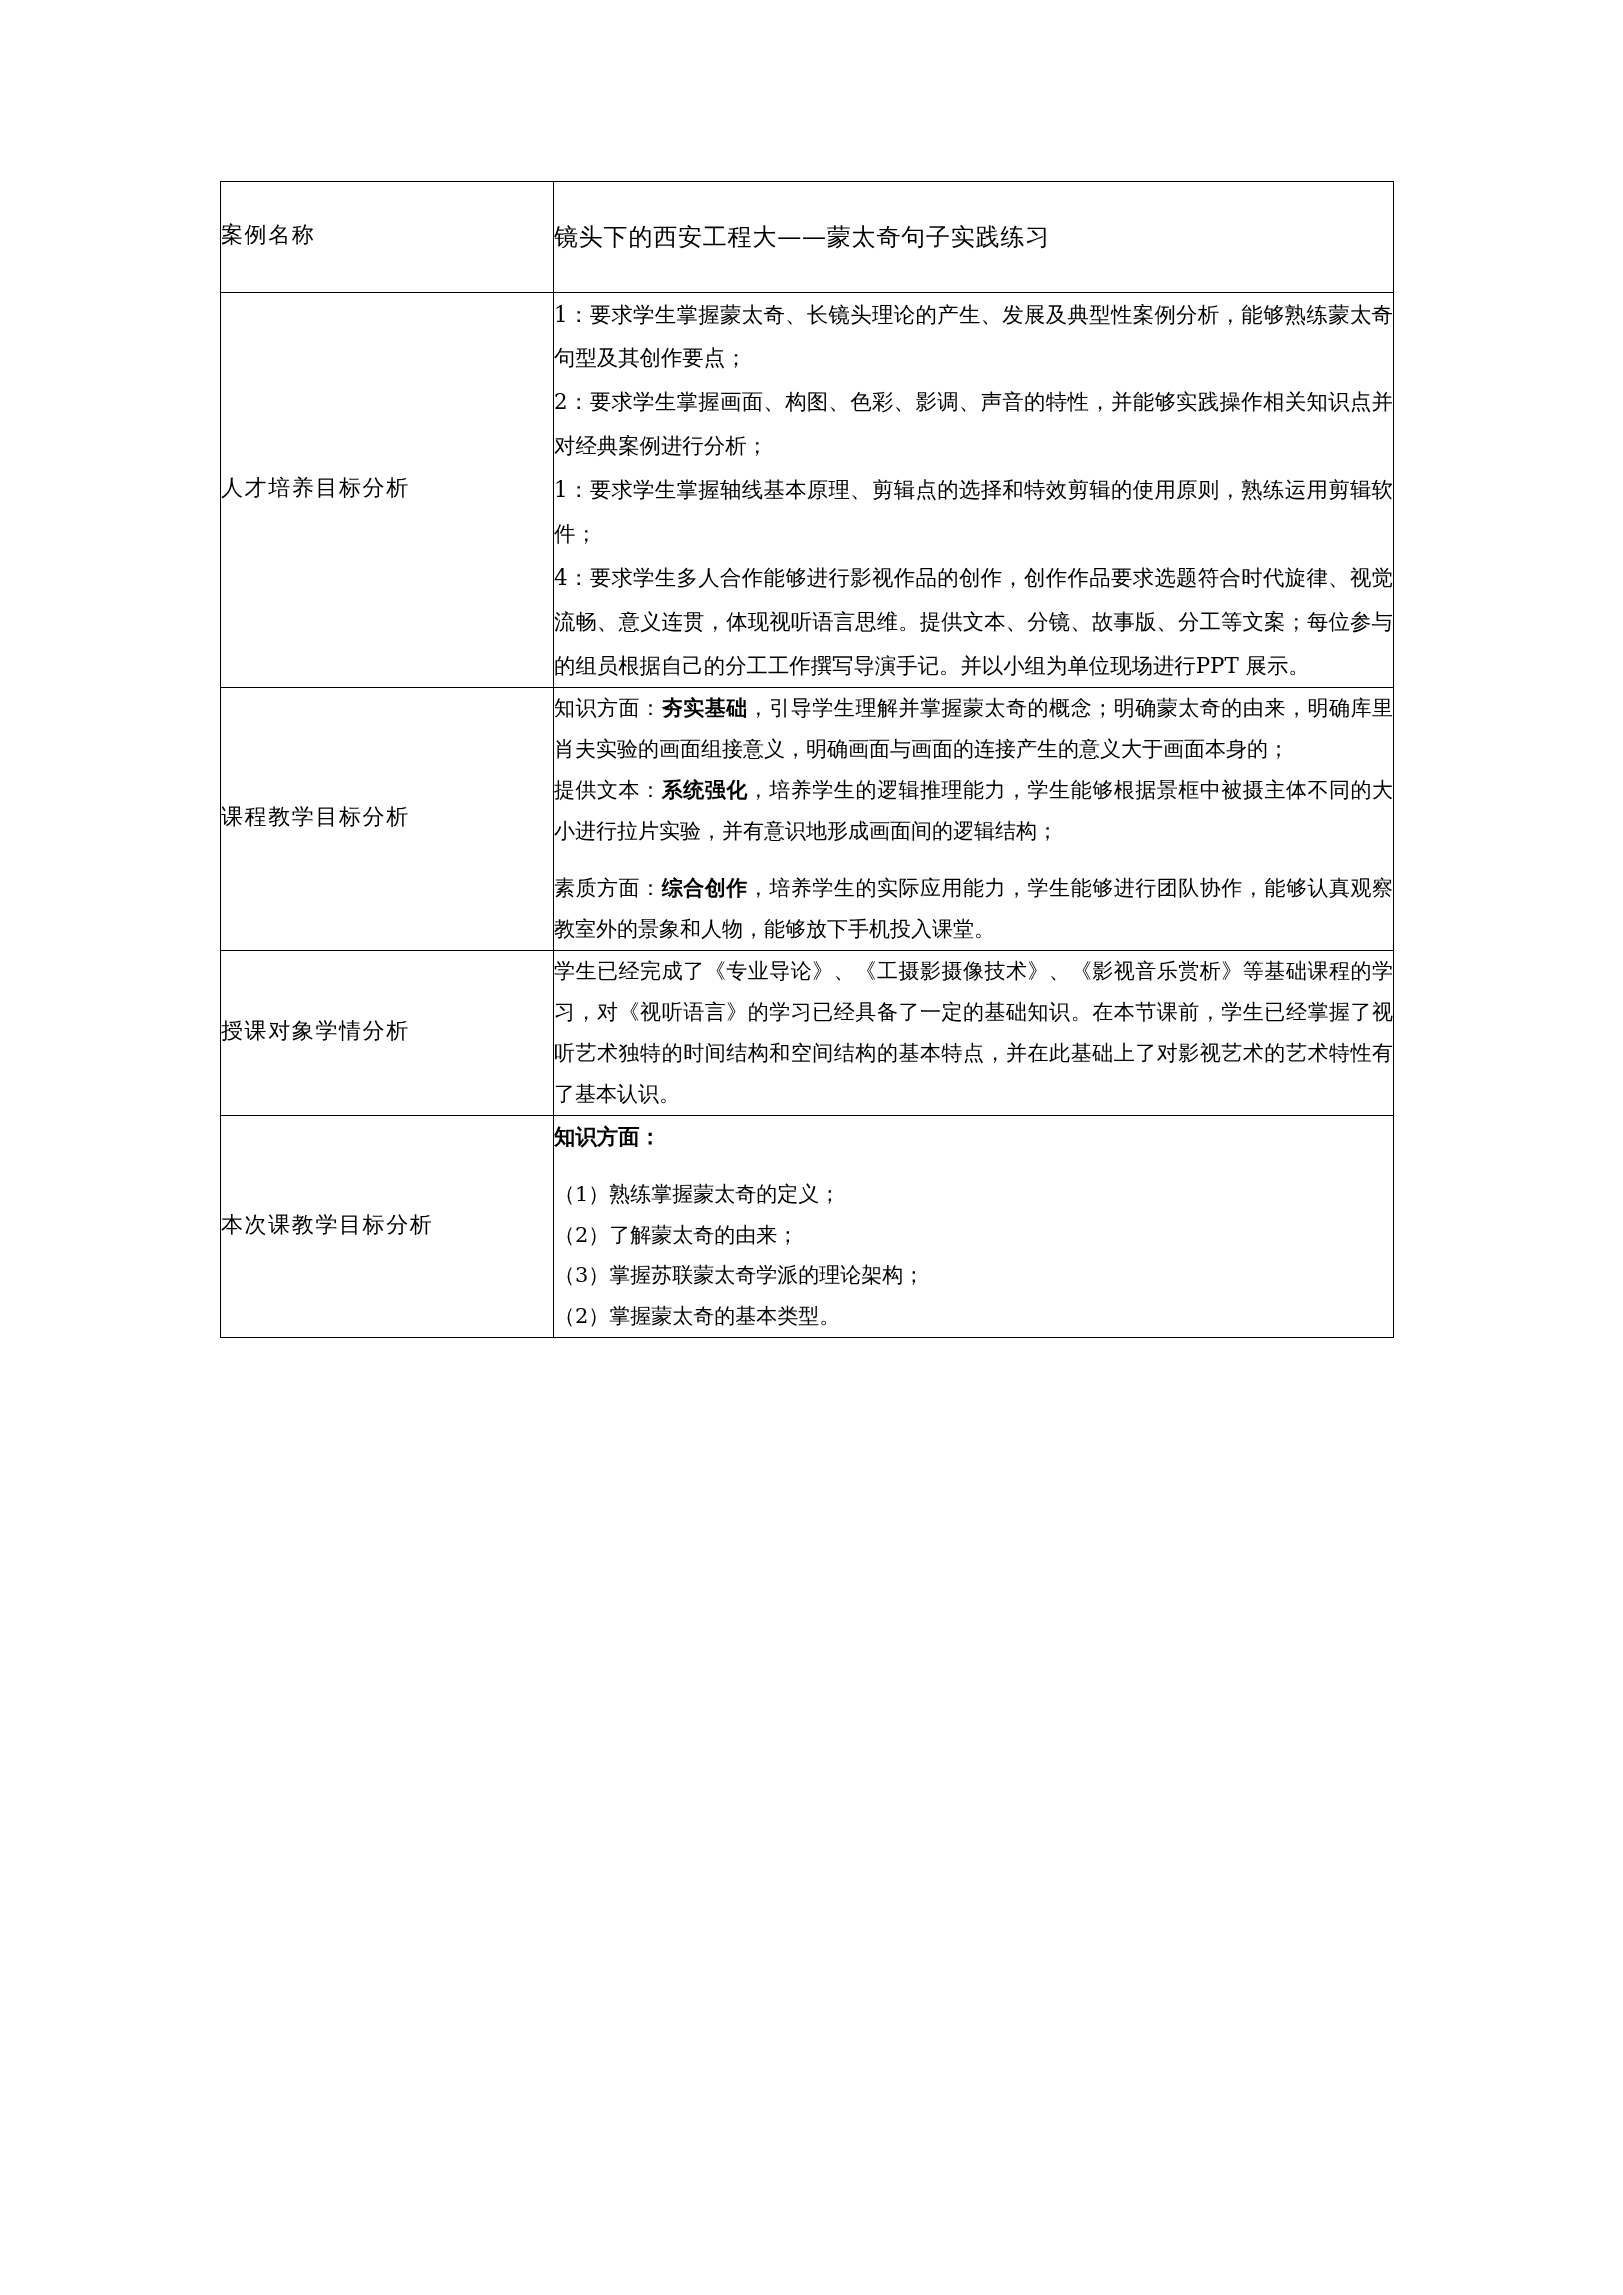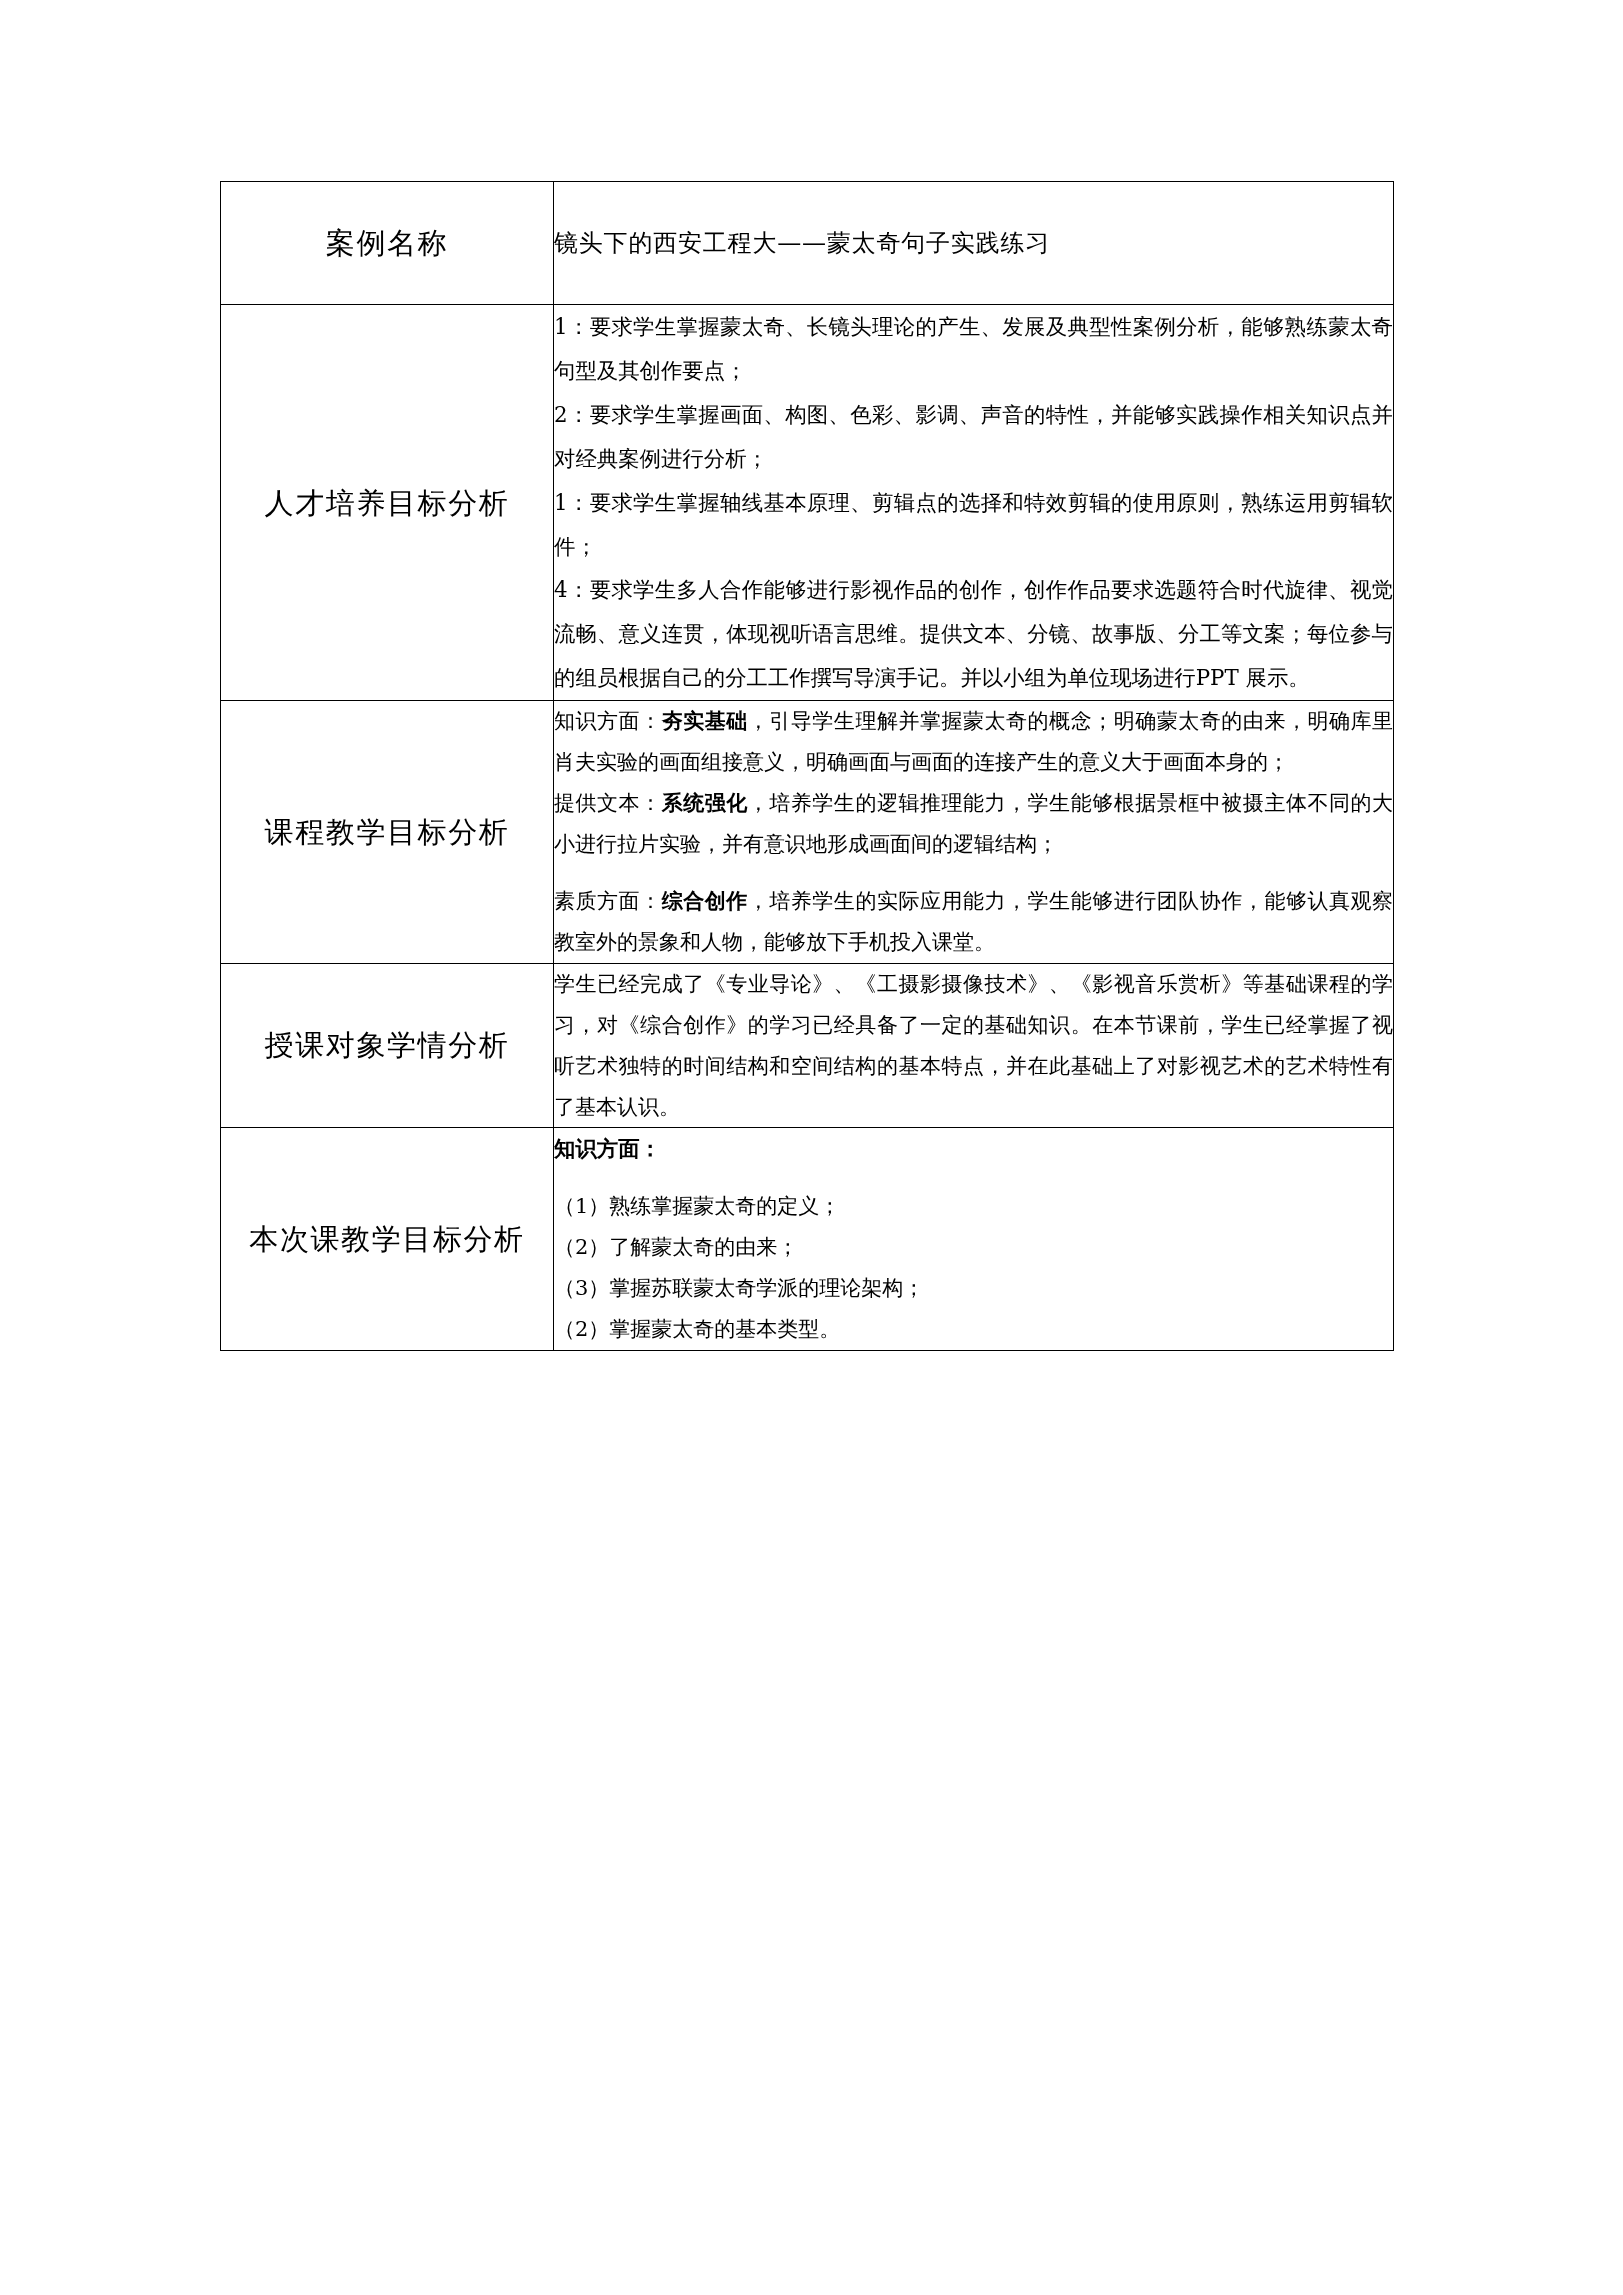--- a/index.html
+++ b/index.html
@@ -34,26 +34,27 @@
     vertical-align: top;
     padding: 0;
   }
   .col-label {
     width: 333px;
   }
   .col-content {
     width: 840px;
   }
   .label-cell {
-    text-align: center;
+    text-align: left;
     vertical-align: middle !important;
-    font-size: 29px;
+    font-size: 22px;
     letter-spacing: 1.6px;
     padding: 16px 8px;
     line-height: 1.8;
+    font-family: Liberation Mono, monospace;
   }
   .title-cell {
     text-align: left;
     vertical-align: middle !important;
     font-size: 24px;
     letter-spacing: 0.8px;
     padding: 24px 16px;
   }
   .content-cell {
     font-size: 21.4px;
@@ -123,21 +124,21 @@
         <td class="content-cell tight">
           <p><span>知识方面：</span><span class="bold">夯实基础</span><span>，引导学生理解并掌握蒙太奇的概念；明确蒙太奇的由来，明确库里肖夫实验的画面组接意义，明确画面与画面的连接产生的意义大于画面本身的；</span></p>
           <p><span>提供文本：</span><span class="bold">系统强化</span><span>，培养学生的逻辑推理能力，学生能够根据景框中被摄主体不同的大小进行拉片实验，并有意识地形成画面间的逻辑结构；</span></p>
           <p class="gap"><span>素质方面：</span><span class="bold">综合创作</span><span>，培养学生的实际应用能力，学生能够进行团队协作，能够认真观察教室外的景象和人物，能够放下手机投入课堂。</span></p>
         </td>
       </tr>
 
       <tr>
         <td class="label-cell">授课对象学情分析</td>
         <td class="content-cell tight">
-          <p>学生已经完成了《专业导论》、《工摄影摄像技术》、《影视音乐赏析》等基础课程的学习，对《综合创作》的学习已经具备了一定的基础知识。在本节课前，学生已经掌握了视听艺术独特的时间结构和空间结构的基本特点，并在此基础上了对影视艺术的艺术特性有了基本认识。</p>
+          <p>学生已经完成了《专业导论》、《工摄影摄像技术》、《影视音乐赏析》等基础课程的学习，对《视听语言》的学习已经具备了一定的基础知识。在本节课前，学生已经掌握了视听艺术独特的时间结构和空间结构的基本特点，并在此基础上了对影视艺术的艺术特性有了基本认识。</p>
         </td>
       </tr>
 
       <tr>
         <td class="label-cell">本次课教学目标分析</td>
         <td class="content-cell tight">
           <p class="sec-head">知识方面：</p>
           <p class="gap">（1）熟练掌握蒙太奇的定义；</p>
           <p>（2）了解蒙太奇的由来；</p>
           <p>（3）掌握苏联蒙太奇学派的理论架构；</p>

